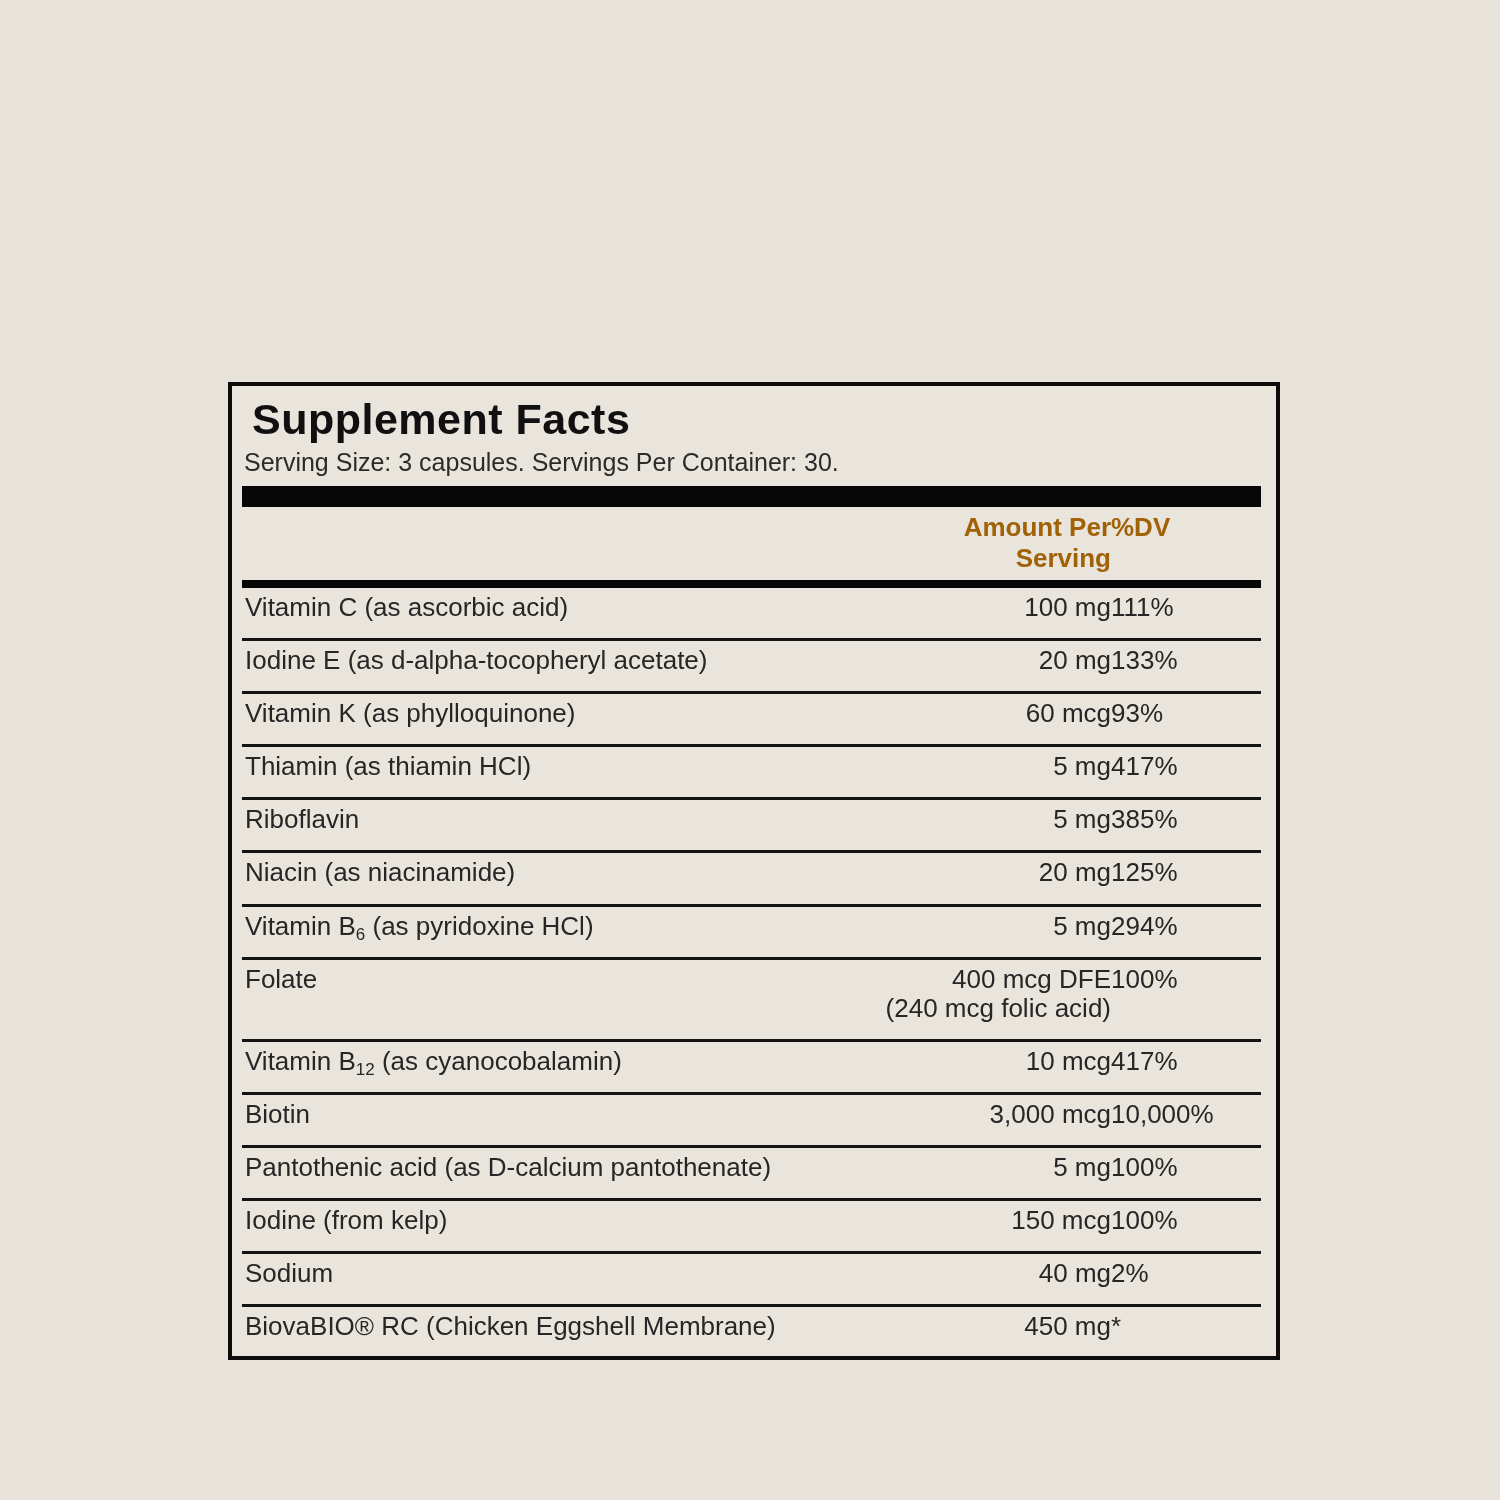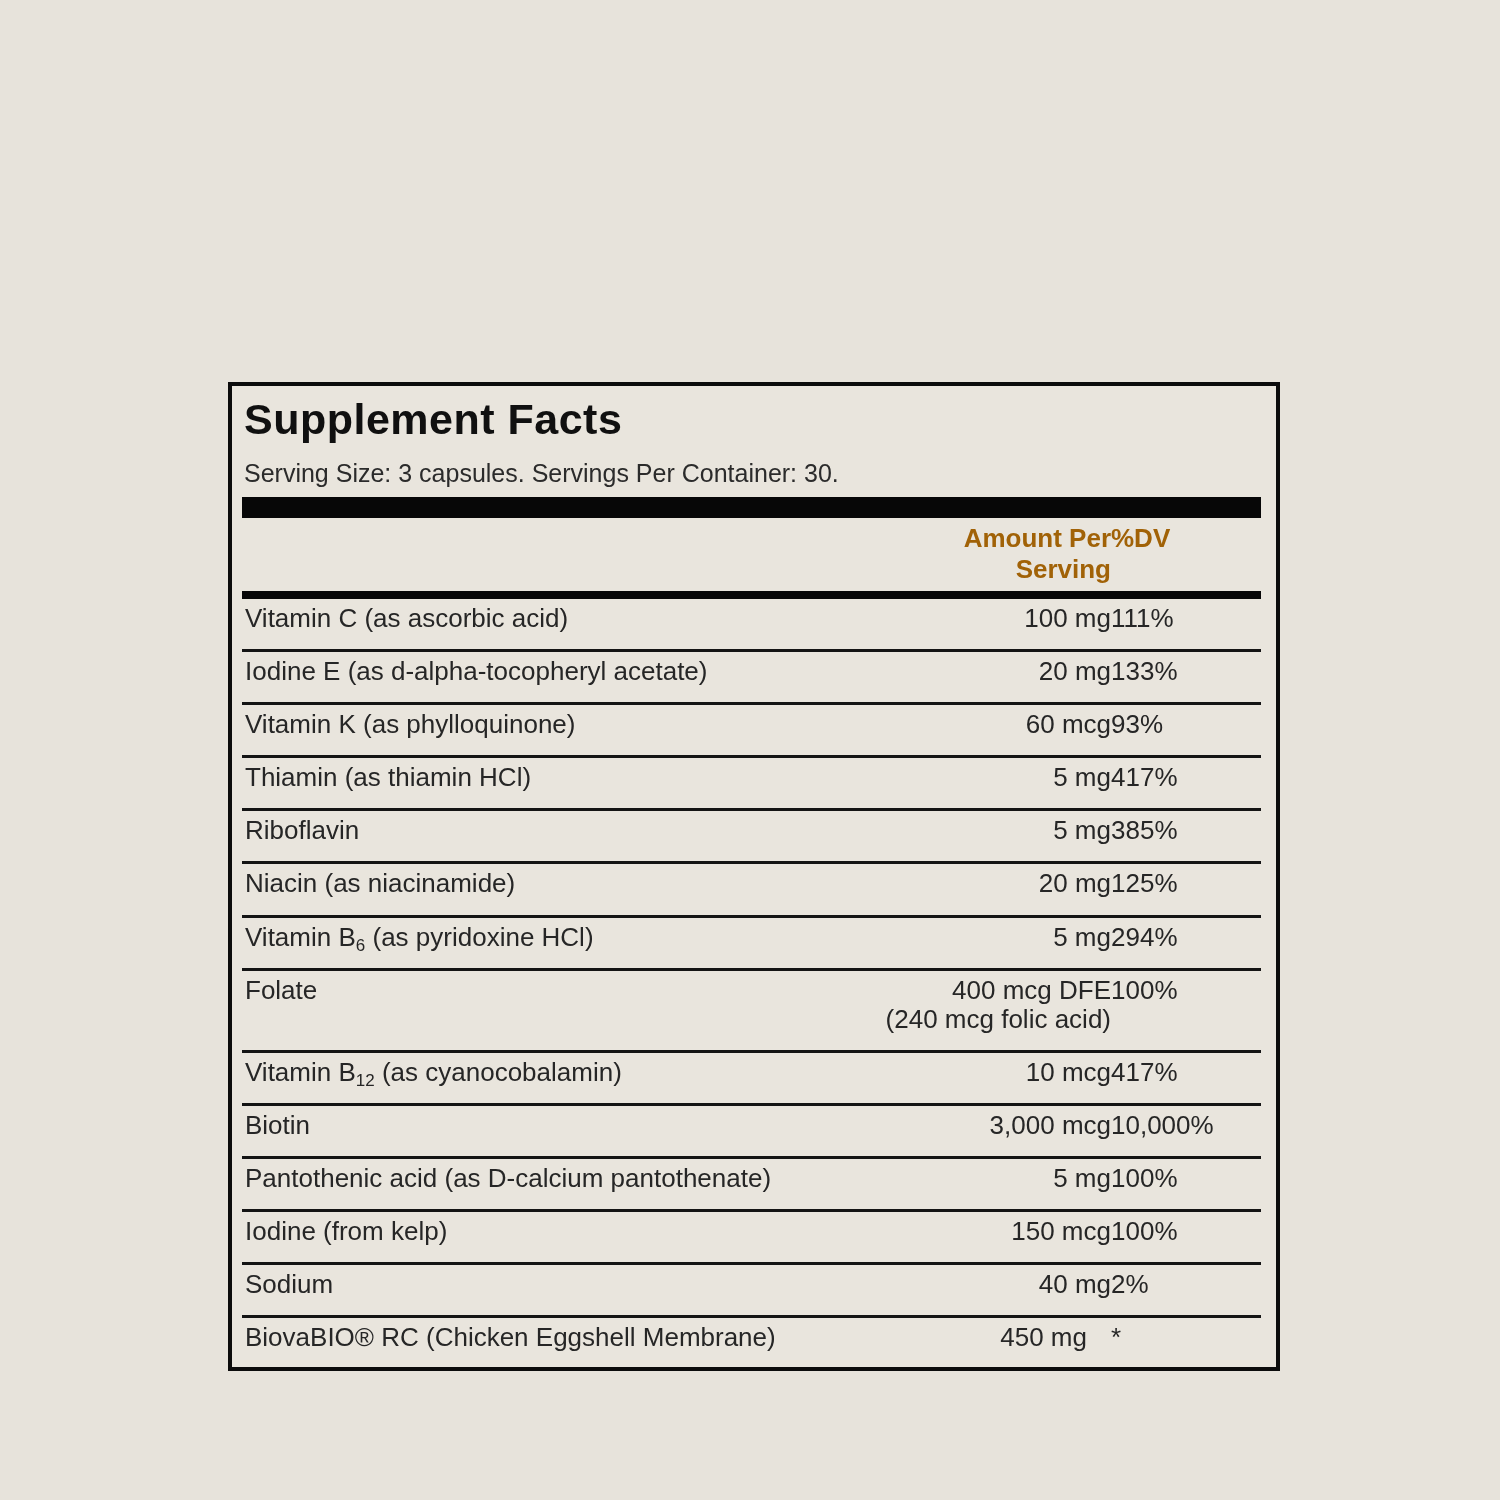--- a/index.html
+++ b/index.html
@@ -23,27 +23,27 @@
     box-sizing: border-box;
     border: 4px solid #0c0c0c;
     background: #e9e5dd;
     padding: 6px 15px 6px 10px;
   }
   .title {
     font-size: 43px;
     font-weight: bold;
     letter-spacing: 0.5px;
     color: #101010;
-    margin: 5px 0 4px 2px;
+    margin: 5px 0 4px 10px;
     line-height: 1.05;
   }
   .serving {
     font-size: 25px;
     color: #2b2b2b;
-    margin: 17px 0 9px 2px;
+    margin: 6px 0 9px 2px;
     line-height: 1.15;
   }
   .bar {
     background: #070707;
     width: 100%;
   }
   .bar.thick { height: 21px; }
   .bar.medium { height: 8px; }
   .grid {
     display: grid;
@@ -58,21 +58,21 @@
   }
   .col-amount, .c-amt { text-align: right; }
   .col-dv, .c-dv { }
   .row {
     font-size: 26px;
     color: #262626;
     padding: 5px 0 16px 0;
     border-bottom: 3px solid #141414;
     line-height: 1.12;
   }
-  .row:last-child { border-bottom: none; padding-bottom: 8px; gap: 24px; }
+  .row:last-child { border-bottom: none; padding-bottom: 8px; }
   .c-name { padding-left: 3px; }
   .c-name sub {
     font-size: 17px;
     line-height: 0;
     vertical-align: -5px;
   }
   .amt2 { display: block; }
 </style>
 </head>
 <body>

